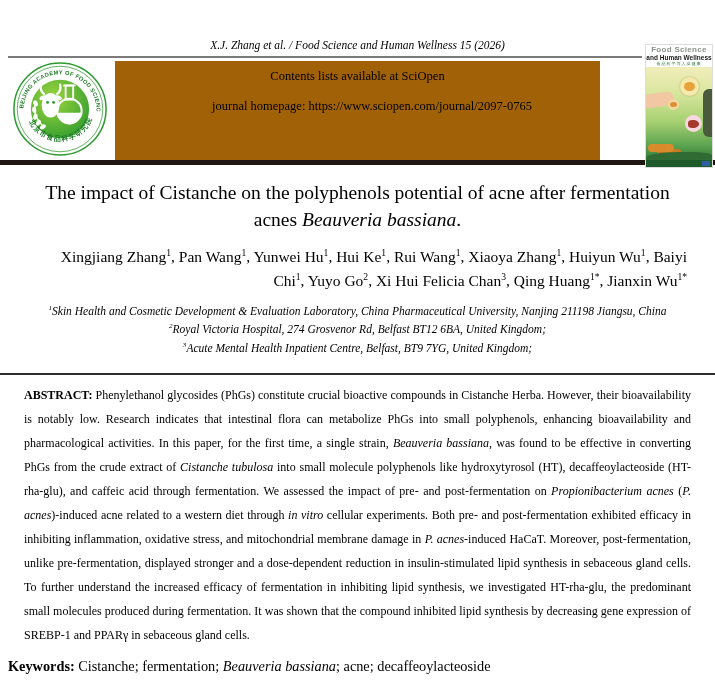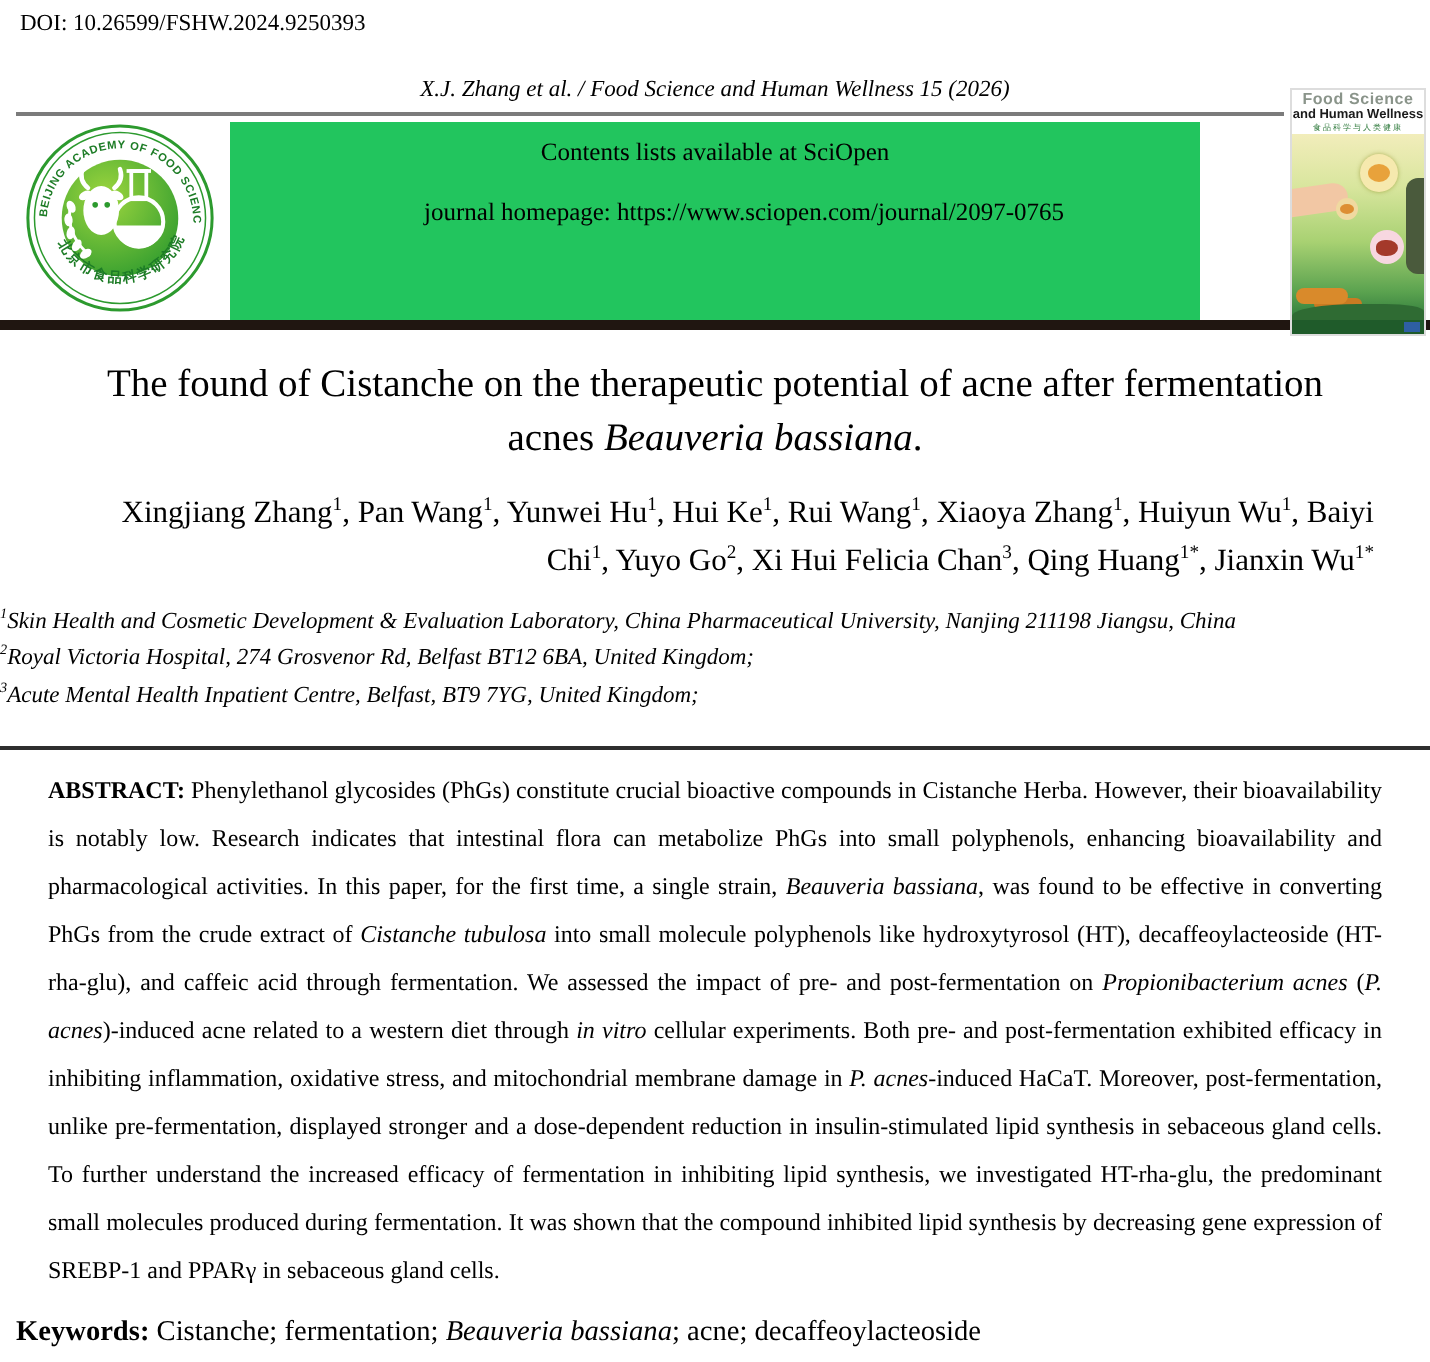--- a/index.html
+++ b/index.html
@@ -6,21 +6,21 @@
   .page{position:relative;width:715px;height:681px;background:#fff;overflow:hidden;
         font-family:"Liberation Serif",serif;color:#000;}
 
   
   .hdr{position:relative;height:166px;}
   .doi{position:absolute;left:10px;top:6px;font-size:11.5px;}
   .running-head{position:absolute;top:24px;left:0;right:0;text-align:center;
                 font-style:italic;font-size:11.5px;margin-top:15px;}
   .top-rule{position:absolute;top:56px;left:8px;width:634px;height:2px;background:#7b7b7b;}
   .logo{position:absolute;left:13px;top:62px;width:94px;height:94px;}
-  .jbox{position:absolute;left:115px;top:61px;width:485px;height:99px;background:#22c55e;
+  .jbox{position:absolute;left:115px;top:61px;width:485px;height:99px;background:#a16207;
         text-align:center;}
   .contents{margin-top:8px;font-size:12.5px;}
   .jname{margin-top:11px;font-size:23px;letter-spacing:.4px;}
   .homepage{margin-top:15px;font-size:12.5px;margin-left:29px;}
   .bar{position:absolute;top:160px;left:0;width:715px;height:5px;background:#201611;}
 
   
   .cover{position:absolute;left:646px;top:45px;width:66px;height:122px;background:#fff;
          display:flex;flex-direction:column;z-index:2;box-shadow:0 0 0 1px #ddd;
          font-family:"Liberation Sans",sans-serif;}
@@ -45,34 +45,33 @@
             border-radius:4px;box-shadow:8px 4px 0 -1px #c97b22;}
   .cov-leaves{position:absolute;left:0;bottom:-4px;width:100%;height:12px;background:#2f6b33;
               border-radius:50% 30% 0 0;}
   .cov-foot{position:relative;height:7px;background:#1f5b2a;}
   .cov-blue{position:absolute;right:2px;top:1px;width:8px;height:5px;background:#2e5fa3;display:block;}
 
   
   .title{margin:14px 8px 0;text-align:center;font-size:19.5px;font-weight:normal;line-height:1.38;}
   .authors{margin:11px 28px 0;text-align:right;font-size:15.5px;line-height:1.55;}
   sup{font-size:.62em;vertical-align:super;line-height:0;}
-  .affils{margin:9px 0 16px;font-style:italic;font-size:11.5px;line-height:1.6;}
+  .affils{margin:9px 0 16px;text-align:center;font-style:italic;font-size:11.5px;line-height:1.6;}
   .mid-rule{margin:9px 0 0;height:2px;background:#2e2e2e;}
   .abstract{margin:8px 24px 0;text-align:justify;font-size:12px;line-height:24px;}
   .keywords{margin:11px 8px 0;font-size:14.3px;}
   .it{font-style:italic;}
   b{font-weight:bold;}
 </style>
 </head>
 <body>
 
 <div class="page">
 
   <header class="hdr">
-    <div class="doi">DOI: 10.26599/FSHW.2024.9250393</div>
     <div class="running-head">X.J. Zhang et al. / Food Science and Human Wellness 15 (2026)</div>
     <div class="top-rule"></div>
 
     <svg class="logo" viewBox="0 0 100 100">
       <defs>
         <radialGradient id="gGreen" cx="38%" cy="32%" r="80%">
           <stop offset="0%" stop-color="#9ed63e"></stop>
           <stop offset="100%" stop-color="#2c9a2e"></stop>
         </radialGradient>
         <path id="arcT" d="M11,52 A39 39 0 0 1 89,52"></path>
@@ -143,21 +142,21 @@
       </div>
       <div class="cov-foot">
           <span class="cov-blue"></span>
         </div>
     </div>
 
     <div class="bar"></div>
   </header>
 
   <main>
-    <h1 class="title"><span>The found of Cistanche on the therapeutic potential of acne after fermentation</span><br>
+    <h1 class="title"><span>The impact of Cistanche on the polyphenols potential of acne after fermentation</span><br>
       <span><span>acnes </span><span class="it">Beauveria bassiana</span><span>.</span></span>
     </h1>
 
     <p class="authors"><span>Xingjiang Zhang</span><sup>1</sup>, <span>Pan Wang</span><sup>1</sup>, <span>Yunwei Hu</span><sup>1</sup>, <span>Hui Ke</span><sup>1</sup>, <span>Rui Wang</span><sup>1</sup>, <span>Xiaoya Zhang</span><sup>1</sup>, <span>Huiyun Wu</span><sup>1</sup>, <span>Baiyi Chi</span><sup>1</sup>, <span>Yuyo Go</span><sup>2</sup>, <span>Xi Hui Felicia Chan</span><sup>3</sup>, <span>Qing Huang</span><sup>1*</sup>, <span>Jianxin Wu</span><sup>1*</sup></p>
 
     <div class="affils">
         <div><sup>1</sup>Skin Health and Cosmetic Development &amp; Evaluation Laboratory, China Pharmaceutical University, Nanjing 211198 Jiangsu, China</div>
         <div><sup>2</sup>Royal Victoria Hospital, 274 Grosvenor Rd, Belfast BT12 6BA, United Kingdom;</div>
         <div><sup>3</sup>Acute Mental Health Inpatient Centre, Belfast, BT9 7YG, United Kingdom;</div>
       </div>

